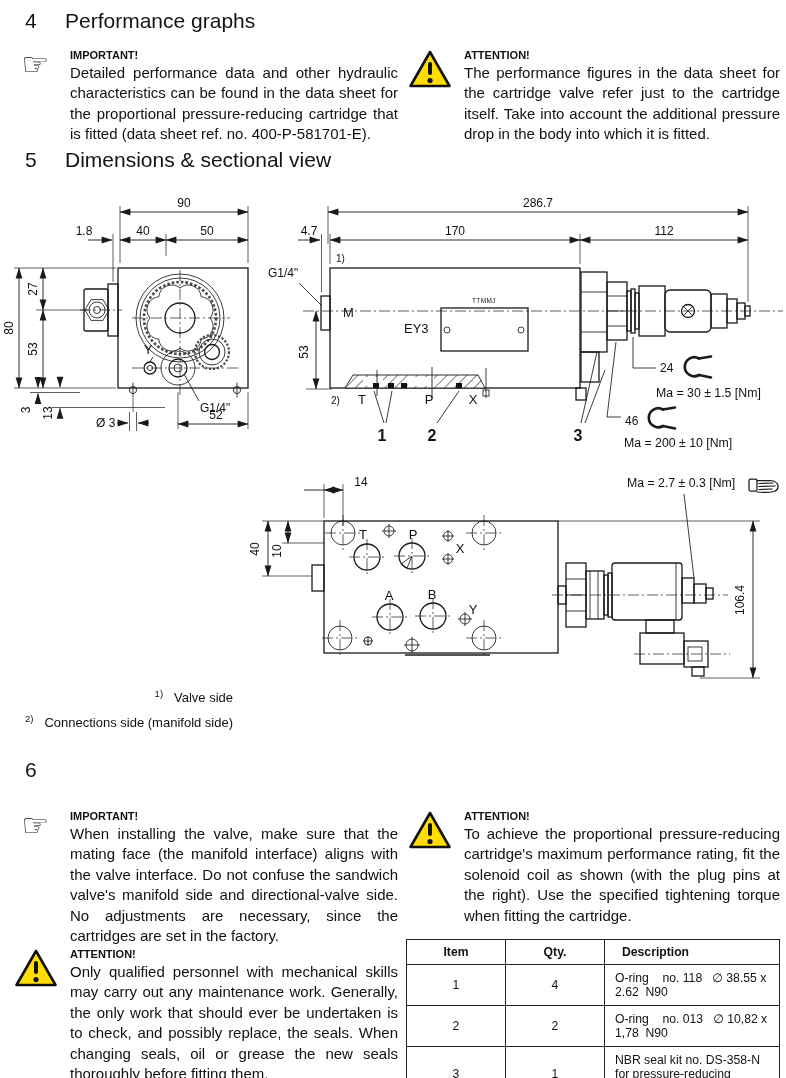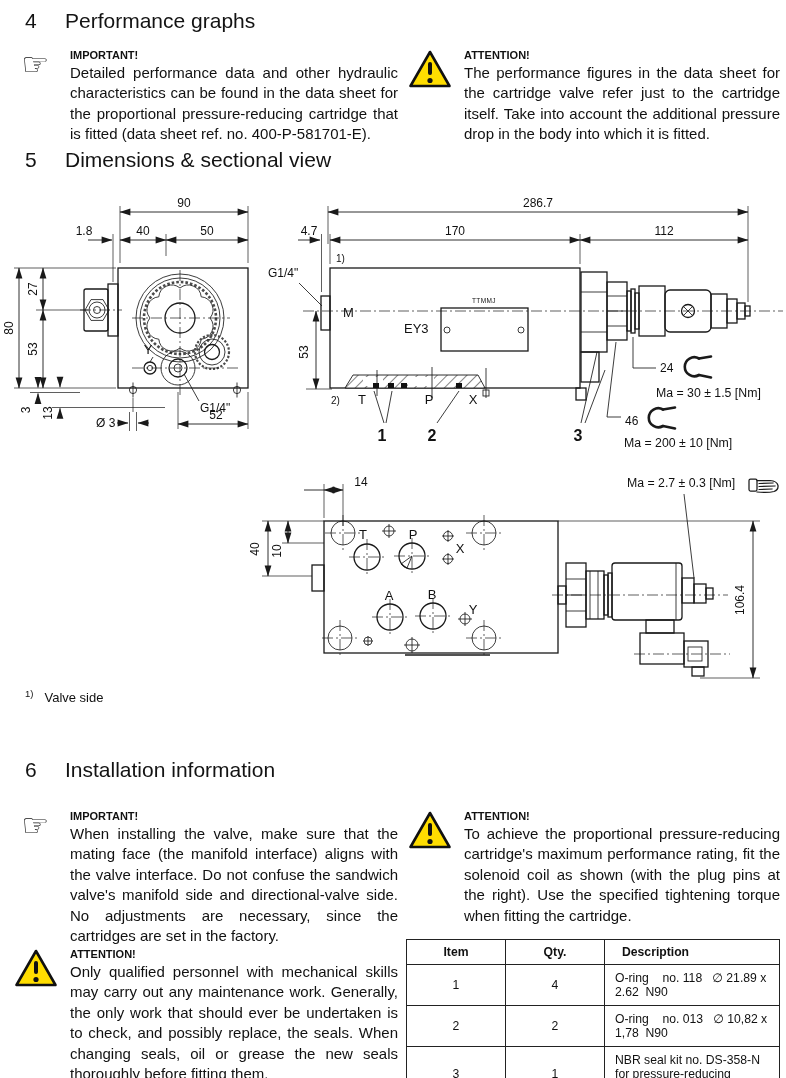--- a/index.html
+++ b/index.html
@@ -378,25 +378,25 @@
         <line x1="10" y1="8.5" x2="24" y2="8"></line>
           <line x1="10" y1="11.5" x2="26" y2="11"></line>
           <line x1="10" y1="14.5" x2="23" y2="14"></line>
       </g>
       <line class="t" x1="684" y1="494" x2="694" y2="578"></line>
     </g>
   </svg>
 
   <div class="footnotes" style="left:25px; top:688px;">
     <div class="fn"><sup>1)</sup><span>Valve side</span></div>
+    <div class="fn"><sup>2)</sup><span>Connections side (manifold side)</span></div>
   </div>
 
   <div class="h" style="top:758px">
     <span class="num">6</span>
-    <span class="ttl">Installation information</span>
   </div>
 
   <div class="note" style="left:12px; top:810px; width:386px;">
     <div class="nicon manicule">☞</div>
     <div class="ntext">
       <div class="nhead">IMPORTANT!</div>
       <div class="nbody">When installing the valve, make sure that the mating face (the manifold interface) aligns with the valve interface. Do not confuse the sandwich valve's manifold side and directional-valve side. No adjustments are necessary, since the cartridges are set in the factory.</div>
     </div>
   </div>
 
@@ -434,21 +434,21 @@
         <tr>
           <th>Item</th>
           <th>Qty.</th>
           <th>Description</th>
         </tr>
       </thead>
       <tbody>
         <tr>
           <td>1</td>
           <td>4</td>
-          <td class="desc">O-ring    no. 118   ∅ 21.89 x 2.62  N90</td>
+          <td class="desc">O-ring    no. 118   ∅ 38.55 x 2.62  N90</td>
         </tr>
         <tr>
           <td>2</td>
           <td>2</td>
           <td class="desc">O-ring    no. 013   ∅ 10,82 x 1,78  N90</td>
         </tr>
         <tr>
           <td>3</td>
           <td>1</td>
           <td class="desc">NBR seal kit no. DS-358-N

